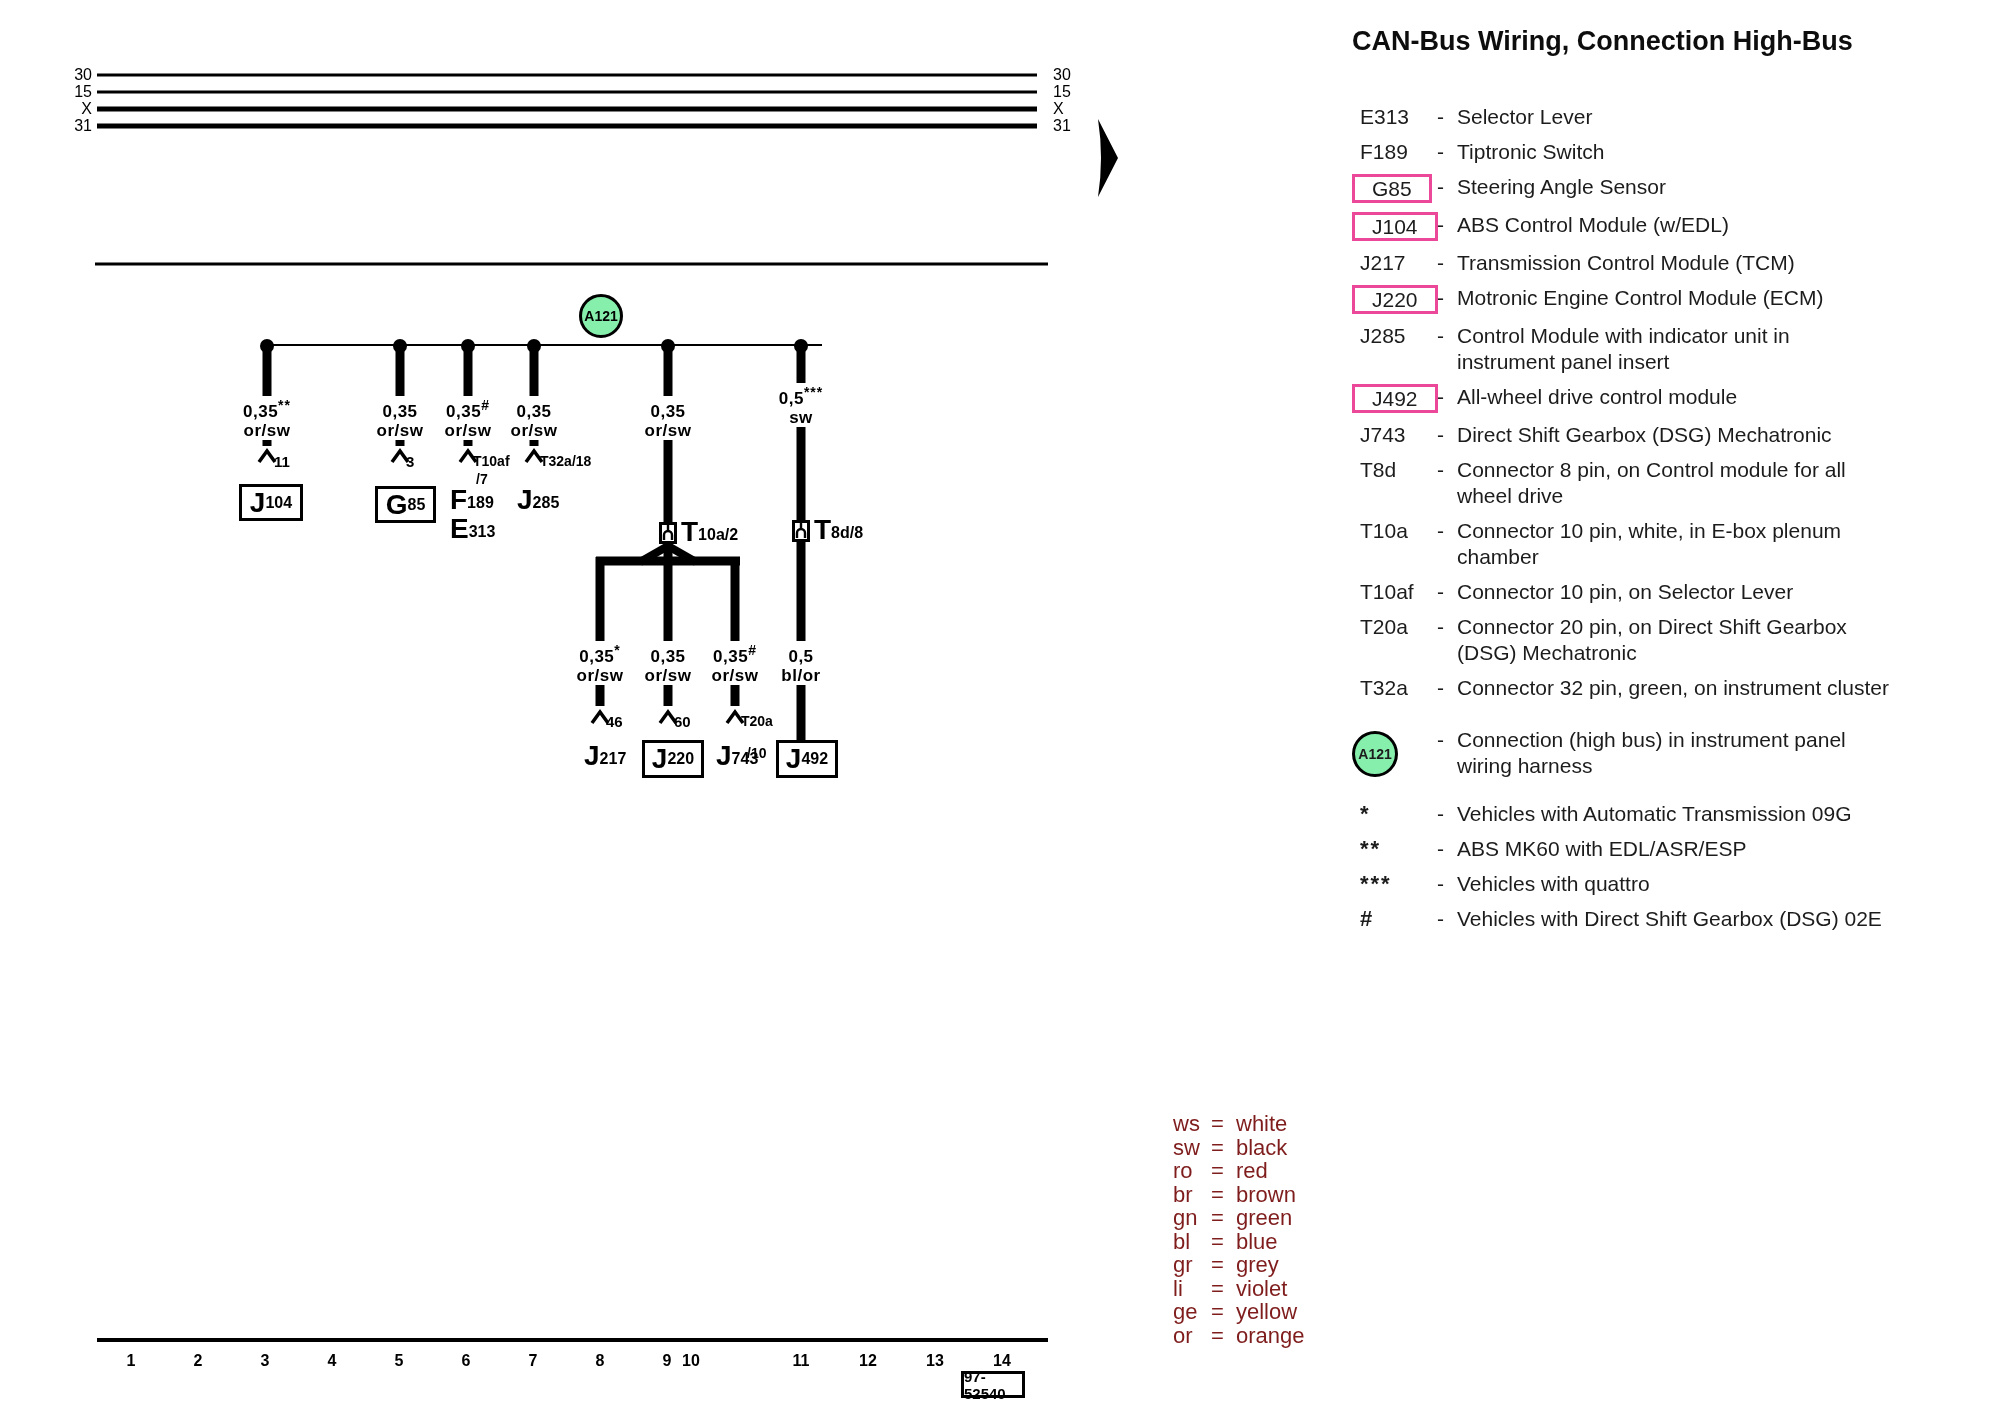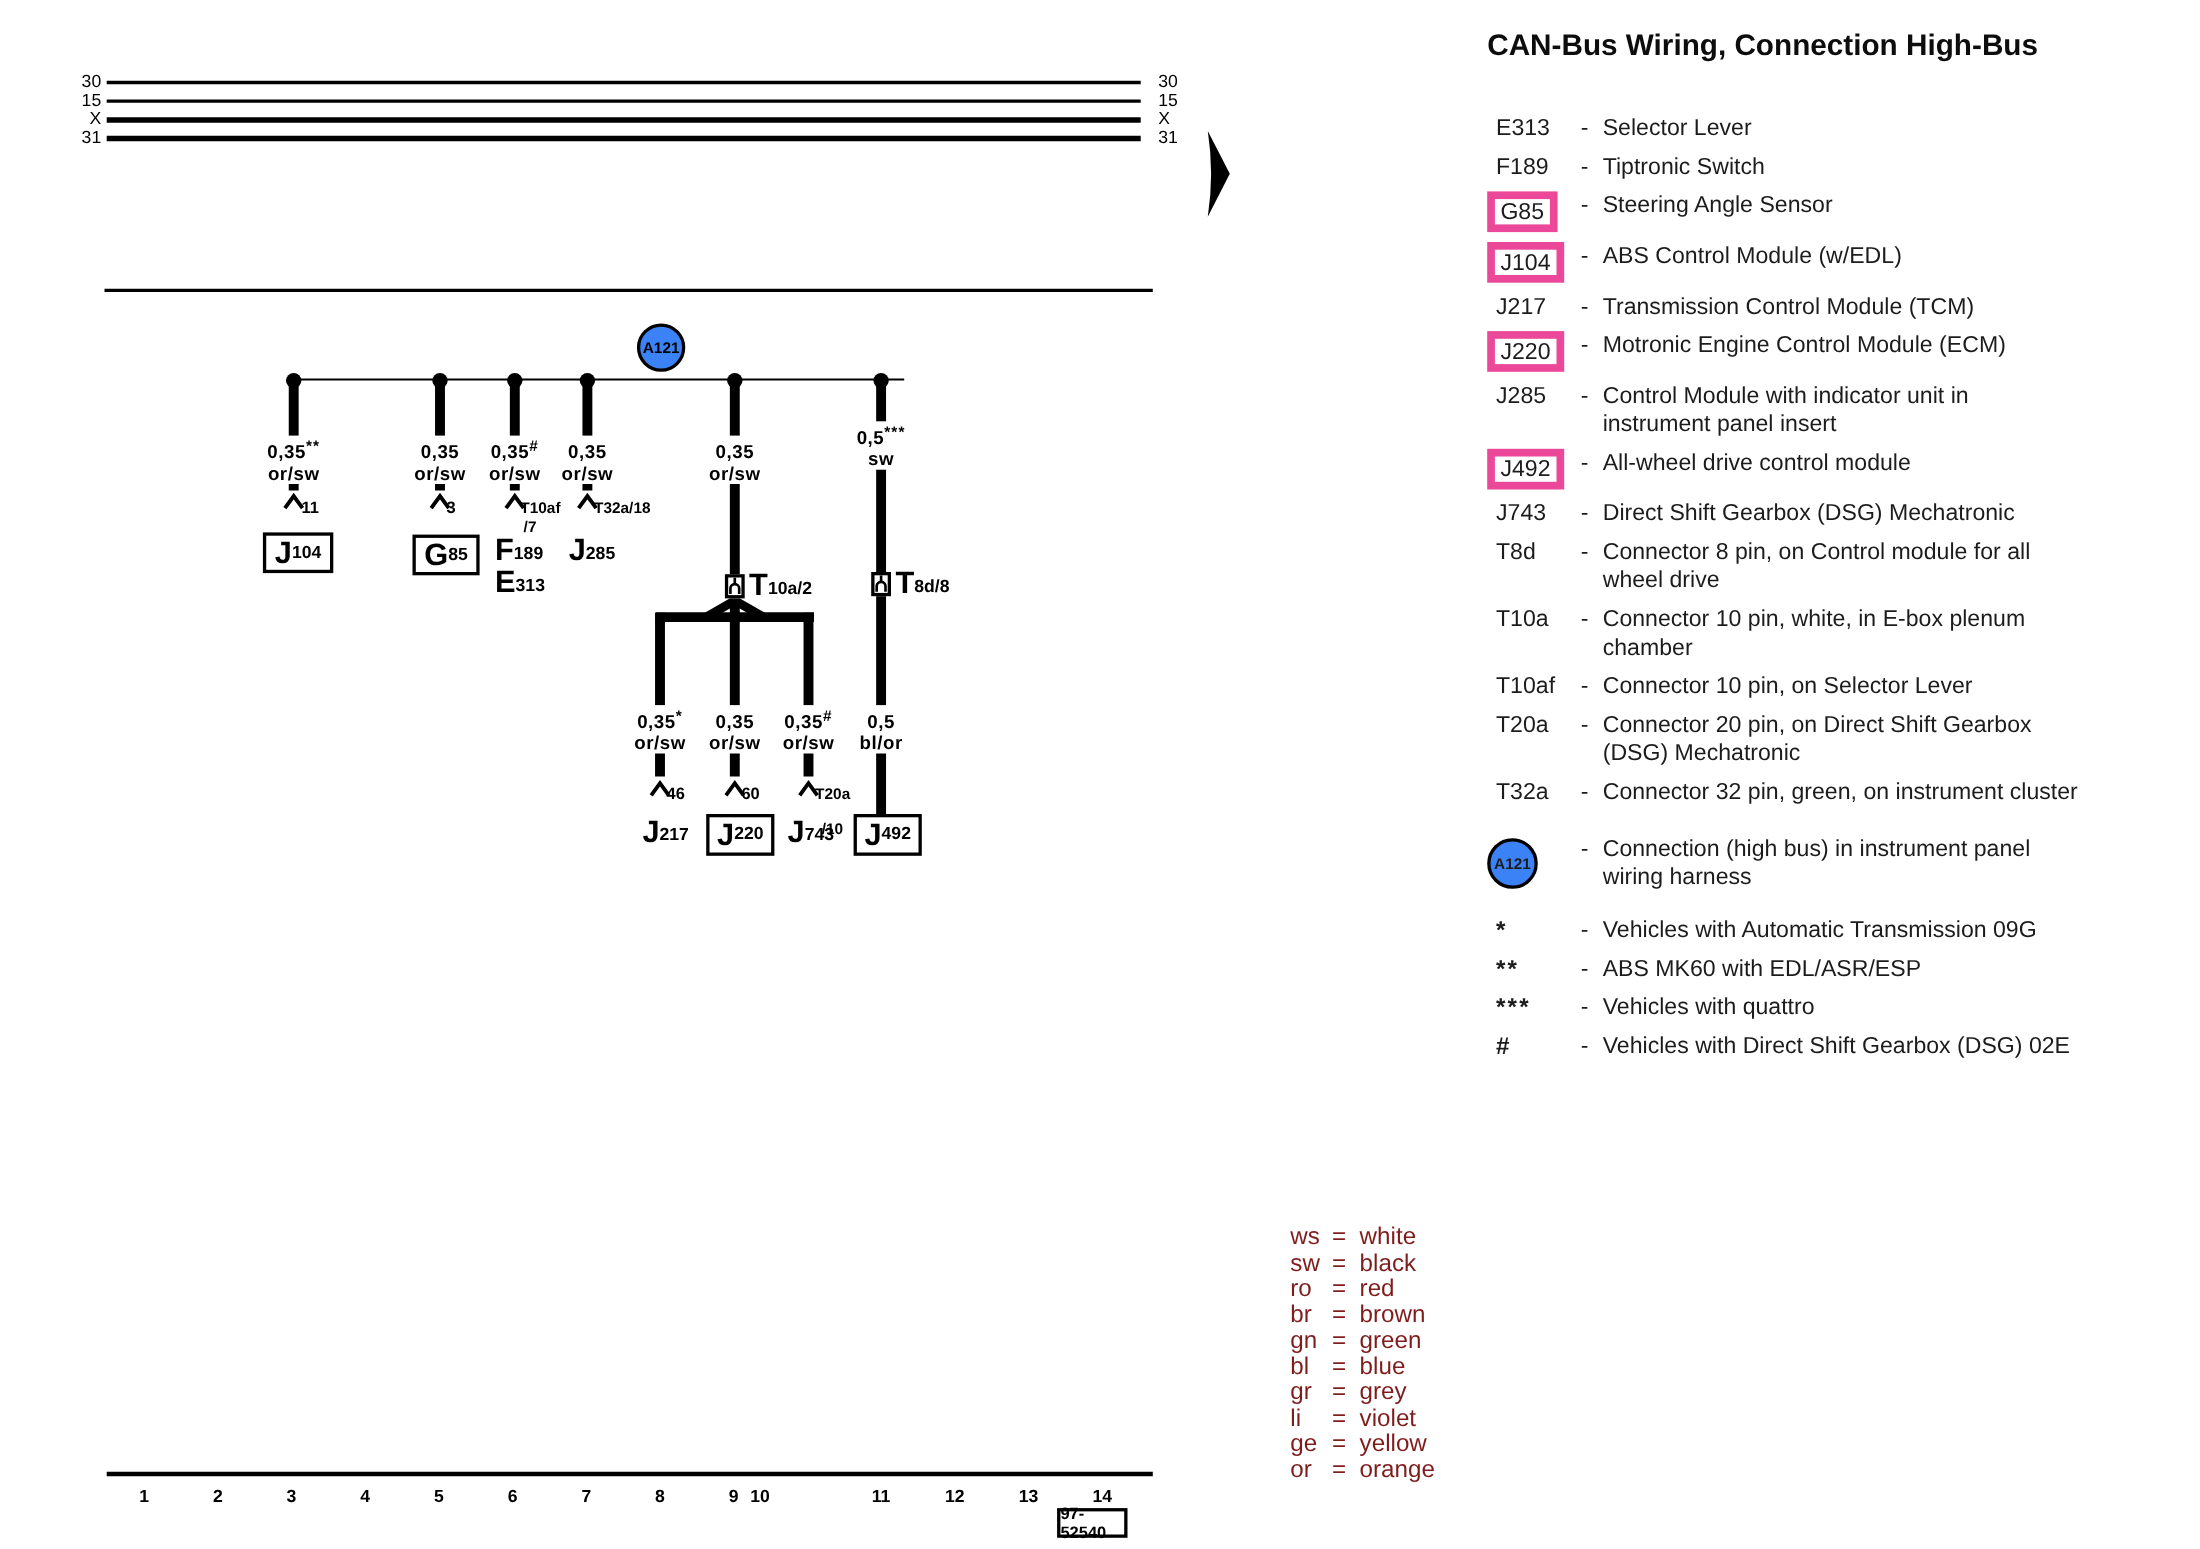--- a/index.html
+++ b/index.html
@@ -9,28 +9,28 @@
   .wlab{position:absolute;text-align:center;font-weight:bold;font-size:17px;line-height:19px;background:#fff;letter-spacing:0.5px;}
   .wlab sup{font-size:14px;letter-spacing:1px;}
   .pin{position:absolute;font-weight:bold;font-size:15px;line-height:15px;}
   .pin2{position:absolute;font-weight:bold;font-size:14px;line-height:14px;}
   .comp{position:absolute;white-space:nowrap;}
   .cmain{font-weight:bold;font-size:28px;line-height:28px;}
   .csub{font-weight:bold;font-size:16px;vertical-align:1px;}
   .cbox{position:absolute;border:3px solid #000;background:#fff;display:flex;align-items:center;justify-content:center;}
   .connbox{position:absolute;width:18px;height:22px;border:3px solid #000;background:#fff;box-sizing:border-box;}
   .raillab{position:absolute;font-weight:normal;font-size:16px;line-height:16px;}
-  .circ{position:absolute;border:3px solid #000;border-radius:50%;background:#3b82f6;display:flex;align-items:center;justify-content:center;font-weight:bold;}
+  .circ{position:absolute;border:3px solid #000;border-radius:50%;background:#86efac;display:flex;align-items:center;justify-content:center;font-weight:bold;}
   
   .title{position:absolute;left:1352px;top:26px;font-weight:bold;font-size:27px;color:#0d0d0d;}
   .legend{position:absolute;left:1352px;top:104px;width:600px;font-size:21px;color:#1c1c1c;}
   .lrow{display:flex;align-items:flex-start;margin-bottom:9px;min-height:26px;line-height:26px;}
   .lcode{width:85px;flex:none;padding-left:8px;box-sizing:border-box;}
   .lcode.boxed{padding-left:0;}
-  .lcode.boxed span{display:inline-block;border:7px solid #ec4899;padding:0 5px;line-height:23px;}
+  .lcode.boxed span{display:inline-block;border:3px solid #ec4899;padding:0 17px;line-height:23px;}
   .ldash{width:20px;flex:none;}
   .ldesc{flex:1;}
   .ldesc .l2{display:block;}
   .fnote .lcode{font-weight:bold;font-size:22px;letter-spacing:2px;}
   .colors{position:absolute;left:1173px;top:1112px;font-size:22px;line-height:23.5px;color:#7f1d1d;}
   .crow span{display:inline-block;}
   .ccode{width:38px;}
   .ceq{width:25px;}
   
   .fnum{position:absolute;top:1352px;width:30px;text-align:center;font-weight:bold;font-size:16px;}

